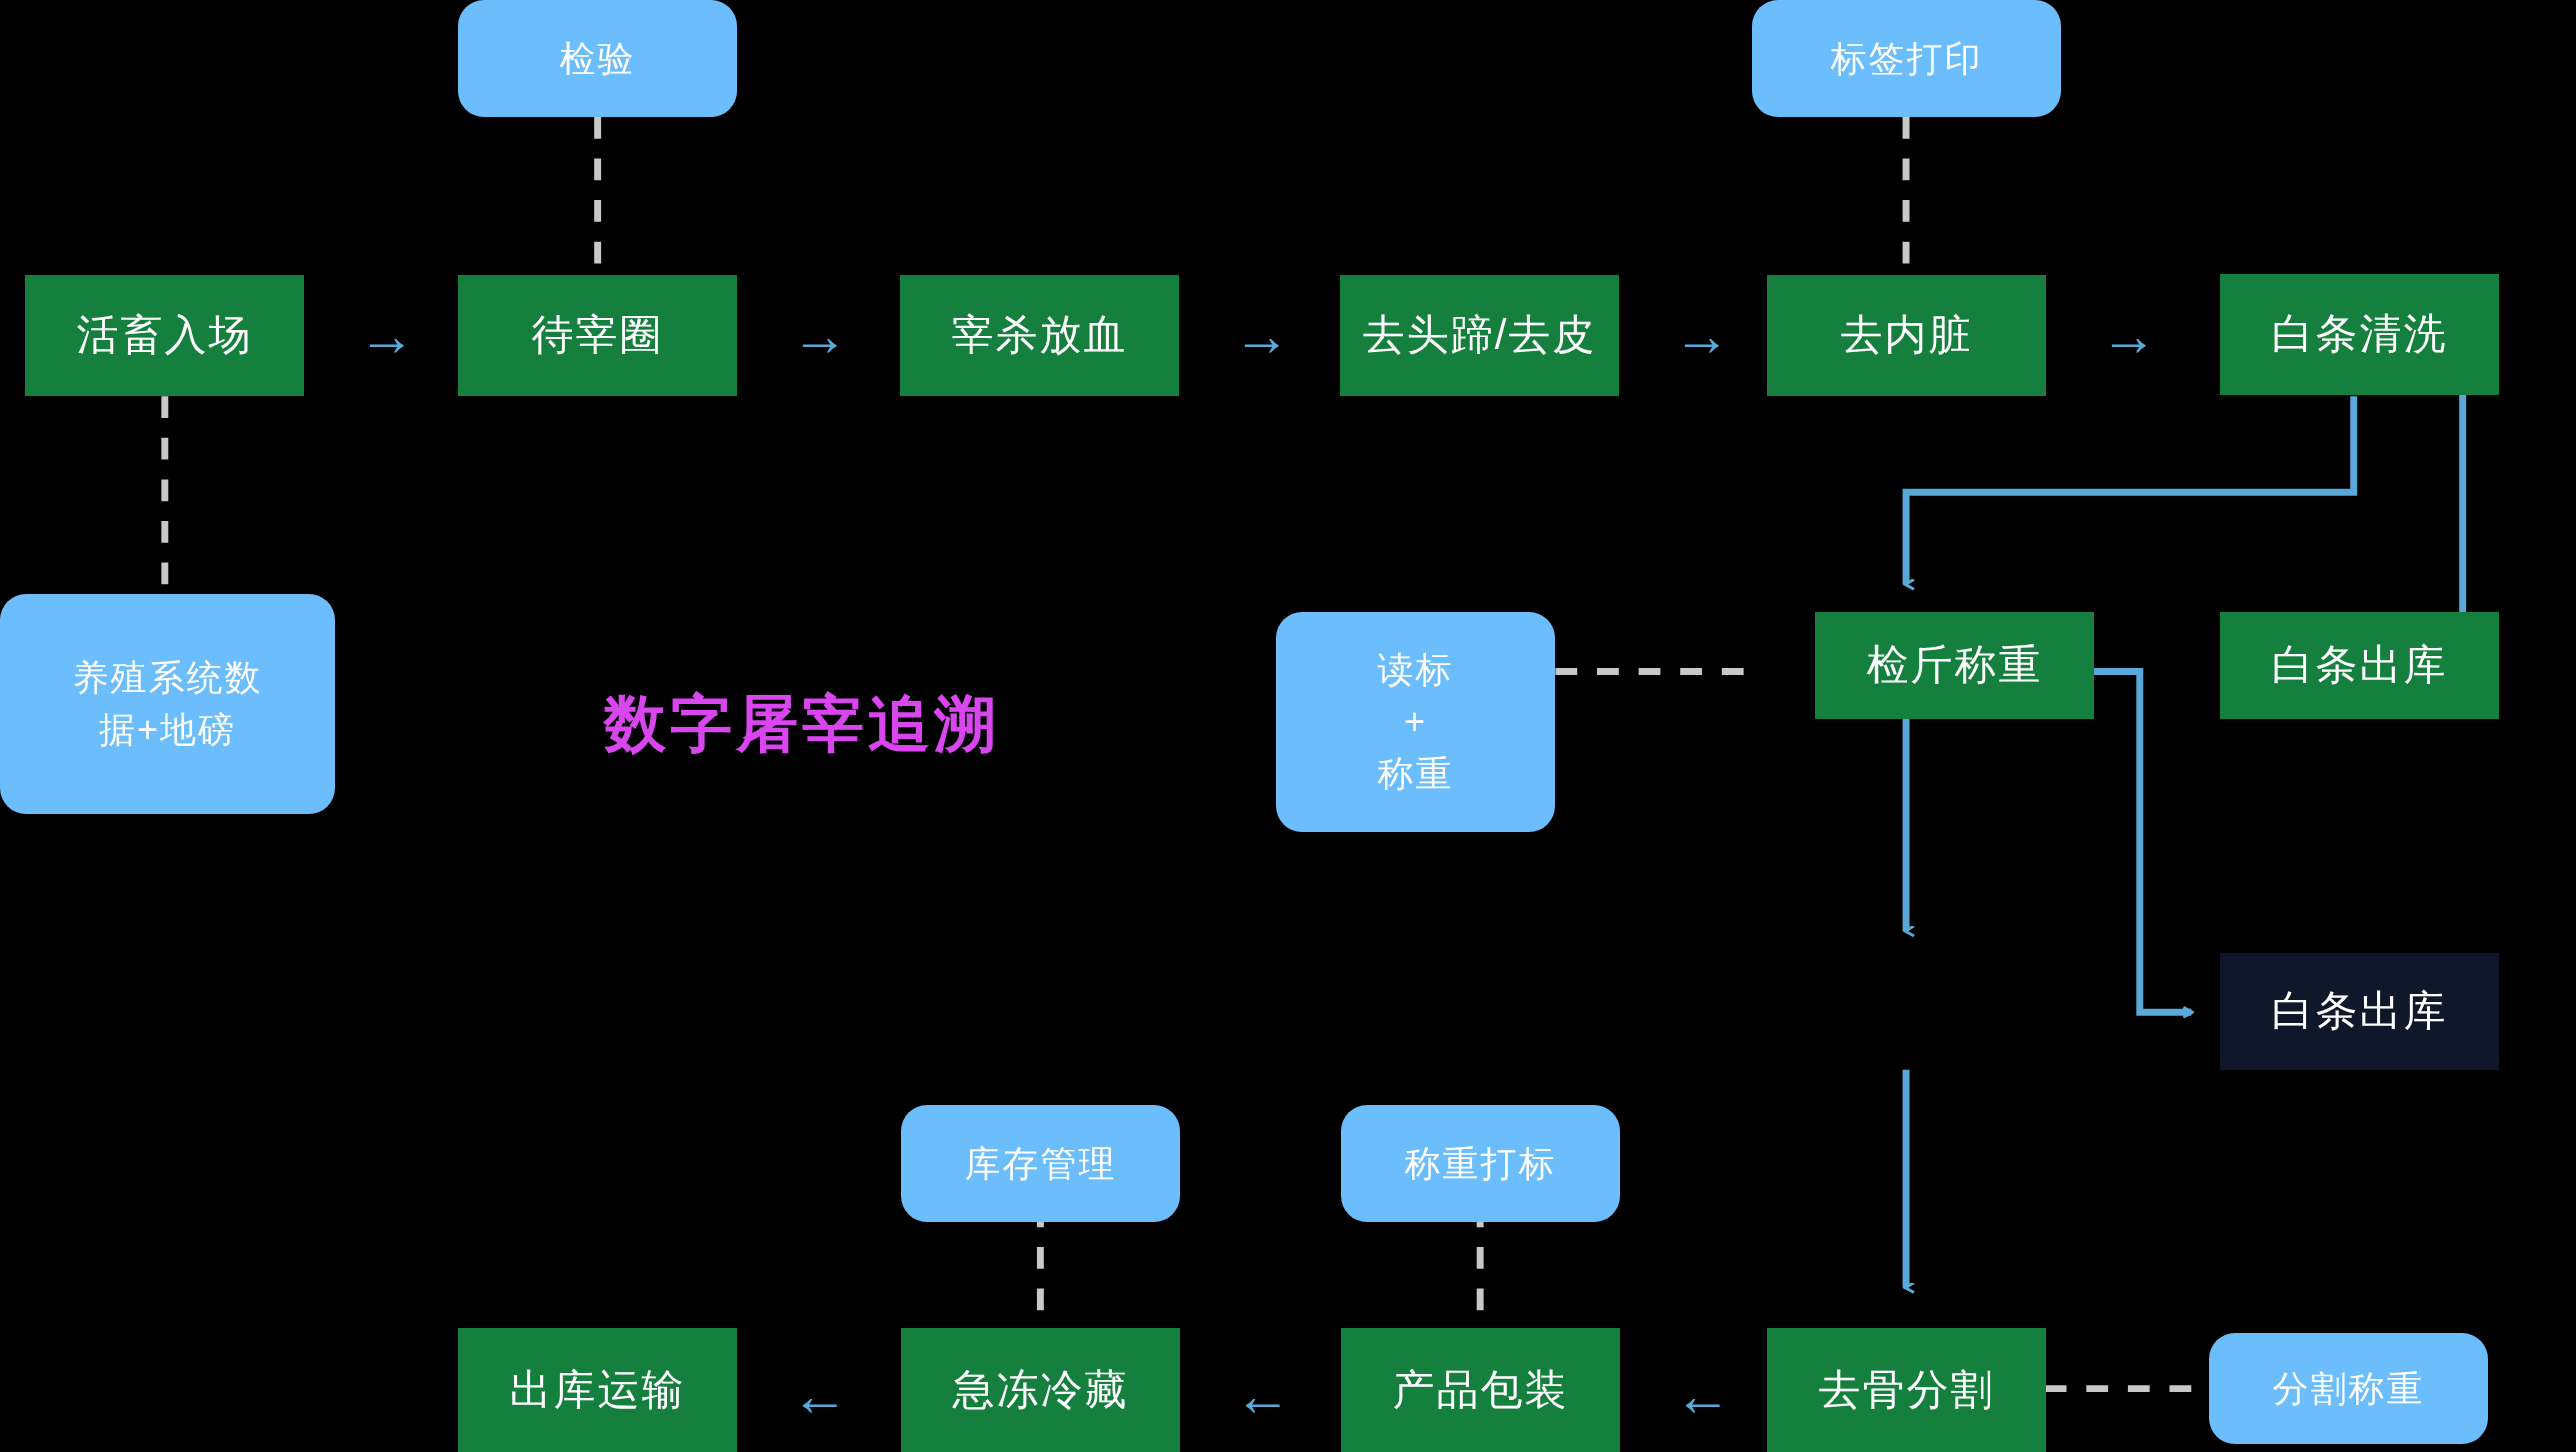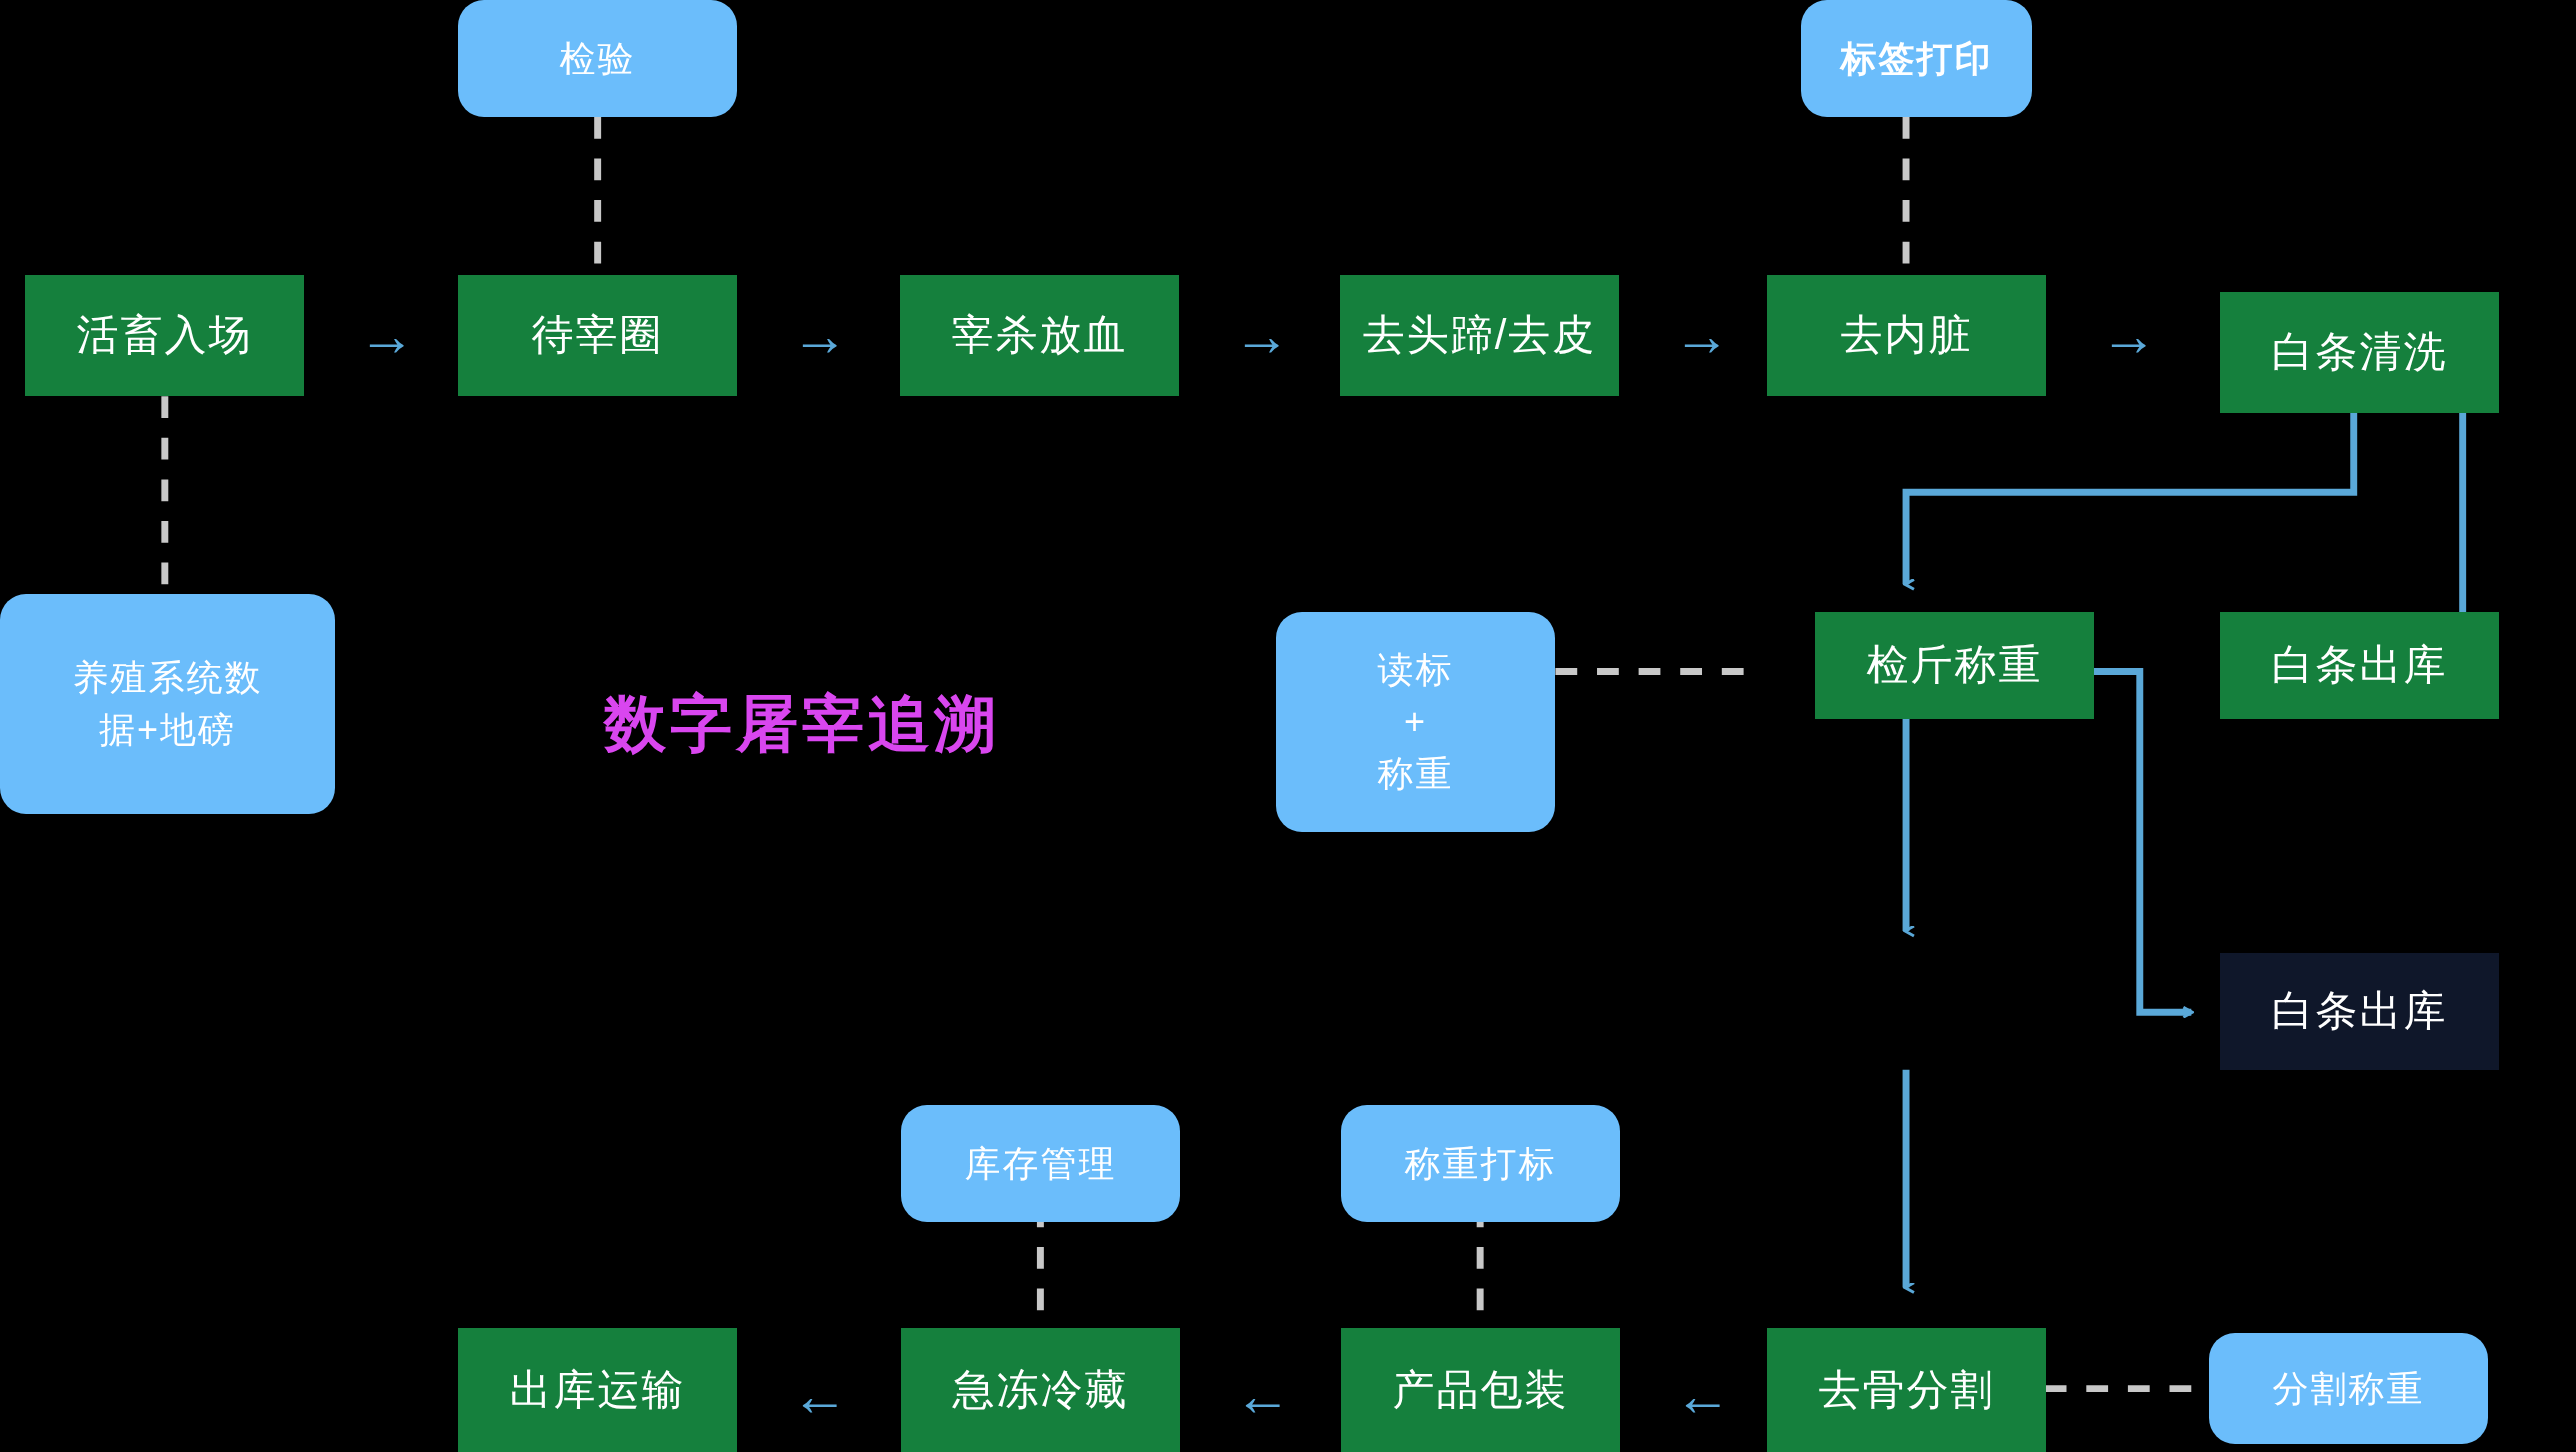--- a/index.html
+++ b/index.html
@@ -56,38 +56,38 @@
 
     <path d="M2000,678 L2160,678 L2160,1022 L2212,1022" fill="none" stroke="#5aa8d8" stroke-width="7" marker-end="url(#ahR)"></path>
 
     <path d="M1924,1080 L1924,1300" fill="none" stroke="#5aa8d8" stroke-width="7" marker-end="url(#ahD)"></path>
   </svg>
 
   <div class="title" style="left:604px;top:682px;">数字屠宰追溯</div>
 
   <div class="node sys" style="left:458px;top:0px;width:279px;height:117px;">检验</div>
 
-  <div class="node sys" style="left:1801px;top:0px;width:231px;height:117px;font-weight:bold;">标签打印</div>
+  <div class="node sys" style="left:1752px;top:0px;width:309px;height:117px;">标签打印</div>
 
   <div class="node proc" style="left:25px;top:275px;width:279px;height:121px;">活畜入场</div>
   <div class="arrow" style="left:342px;top:297px;width:89px;height:77px;">→</div>
 
   <div class="node proc" style="left:458px;top:275px;width:279px;height:121px;">待宰圈</div>
   <div class="arrow" style="left:775px;top:297px;width:89px;height:77px;">→</div>
 
   <div class="node proc" style="left:900px;top:275px;width:279px;height:121px;">宰杀放血</div>
   <div class="arrow" style="left:1217px;top:297px;width:89px;height:77px;">→</div>
 
   <div class="node proc" style="left:1340px;top:275px;width:279px;height:121px;">去头蹄/去皮</div>
   <div class="arrow" style="left:1657px;top:297px;width:89px;height:77px;">→</div>
 
   <div class="node proc" style="left:1767px;top:275px;width:279px;height:121px;">去内脏</div>
   <div class="arrow" style="left:2084px;top:297px;width:89px;height:77px;">→</div>
 
-  <div class="node proc" style="left:2220px;top:292px;width:279px;height:121px;">白条清洗</div>
+  <div class="node proc" style="left:2220px;top:274px;width:279px;height:121px;">白条清洗</div>
 
   <div class="node sys multi" style="left:0px;top:594px;width:335px;height:220px;">
     <span>养殖系统数</span>
     <span>据+地磅</span>
   </div>
 
   <div class="node sys multi" style="left:1276px;top:612px;width:279px;height:220px;">
     <span>读标</span>
     <span>+</span>
     <span>称重</span>

